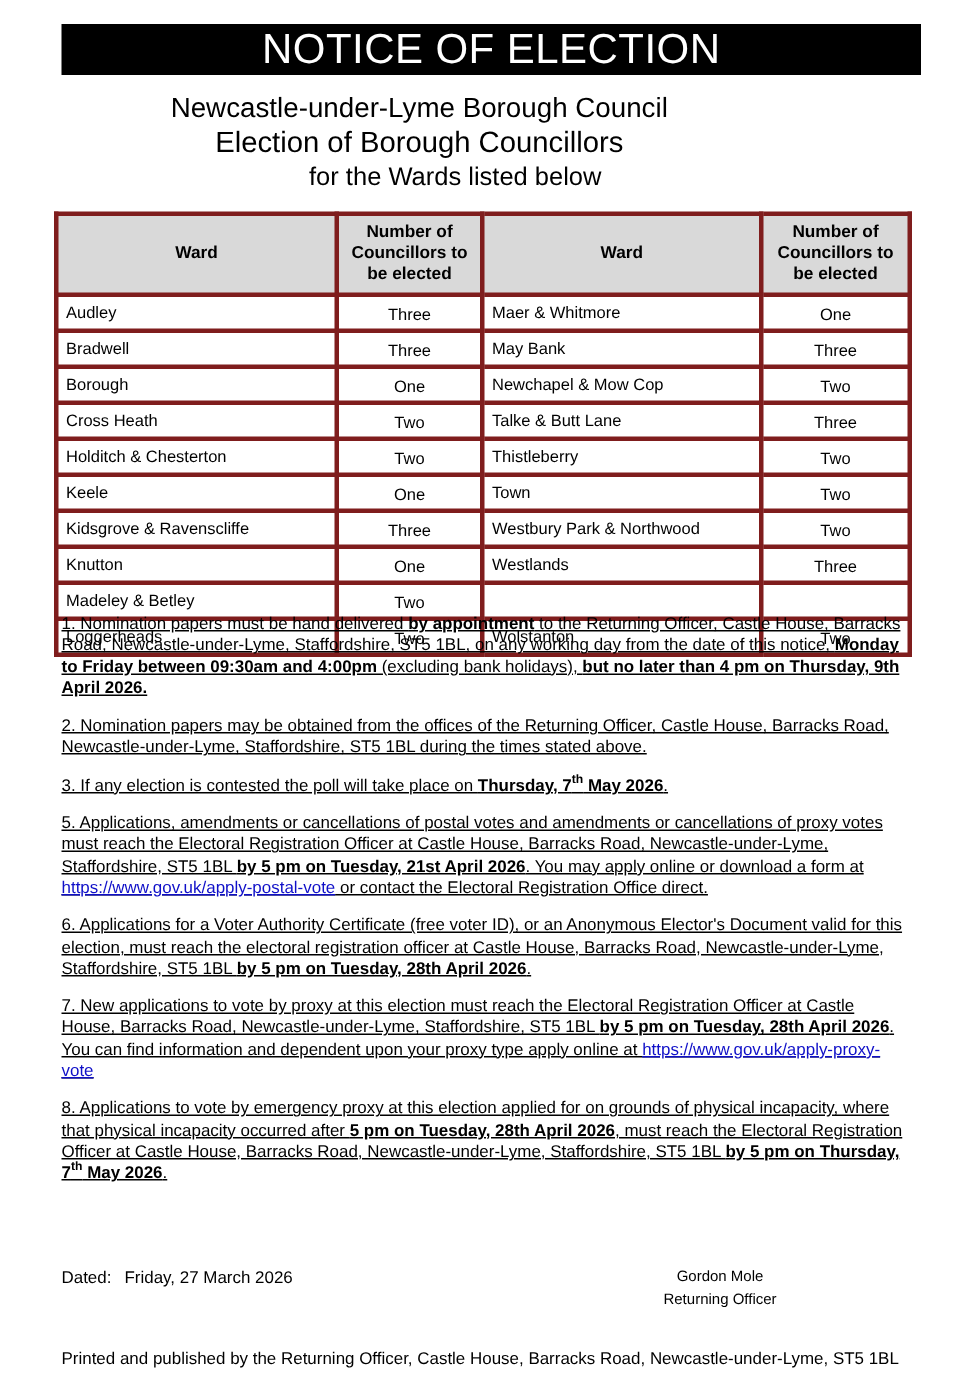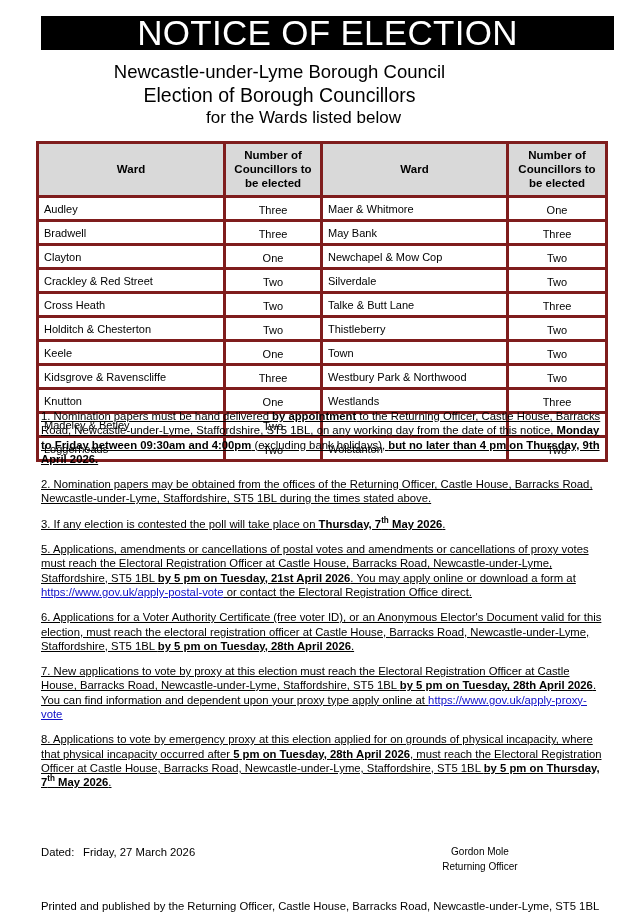--- a/index.html
+++ b/index.html
@@ -25,21 +25,21 @@
   
   .banner {
     position: absolute;
     left: 41px;
     top: 16px;
     width: 573px;
     height: 34px;
     background: #000000;
     color: #ffffff;
     text-align: center;
-    font-size: 35px;
+    font-size: 28px;
     line-height: 34px;
     letter-spacing: 0.3px;
     white-space: nowrap;
   }
 
   .subtitle-block {
     position: absolute;
     left: 0;
     top: 60px;
     width: 559px;
@@ -189,29 +189,23 @@
         <td class="ward">Maer &amp; Whitmore</td>
         <td class="num">One</td>
       </tr>
       <tr>
         <td class="ward">Bradwell</td>
         <td class="num">Three</td>
         <td class="ward">May Bank</td>
         <td class="num">Three</td>
       </tr>
       <tr>
-        <td class="ward">Clayton</td>
+        <td class="ward">Borough</td>
         <td class="num">One</td>
         <td class="ward">Newchapel &amp; Mow Cop</td>
-        <td class="num">Two</td>
-      </tr>
-      <tr>
-        <td class="ward">Crackley &amp; Red Street</td>
-        <td class="num">Two</td>
-        <td class="ward">Silverdale</td>
         <td class="num">Two</td>
       </tr>
       <tr>
         <td class="ward">Cross Heath</td>
         <td class="num">Two</td>
         <td class="ward">Talke &amp; Butt Lane</td>
         <td class="num">Three</td>
       </tr>
       <tr>
         <td class="ward">Holditch &amp; Chesterton</td>

